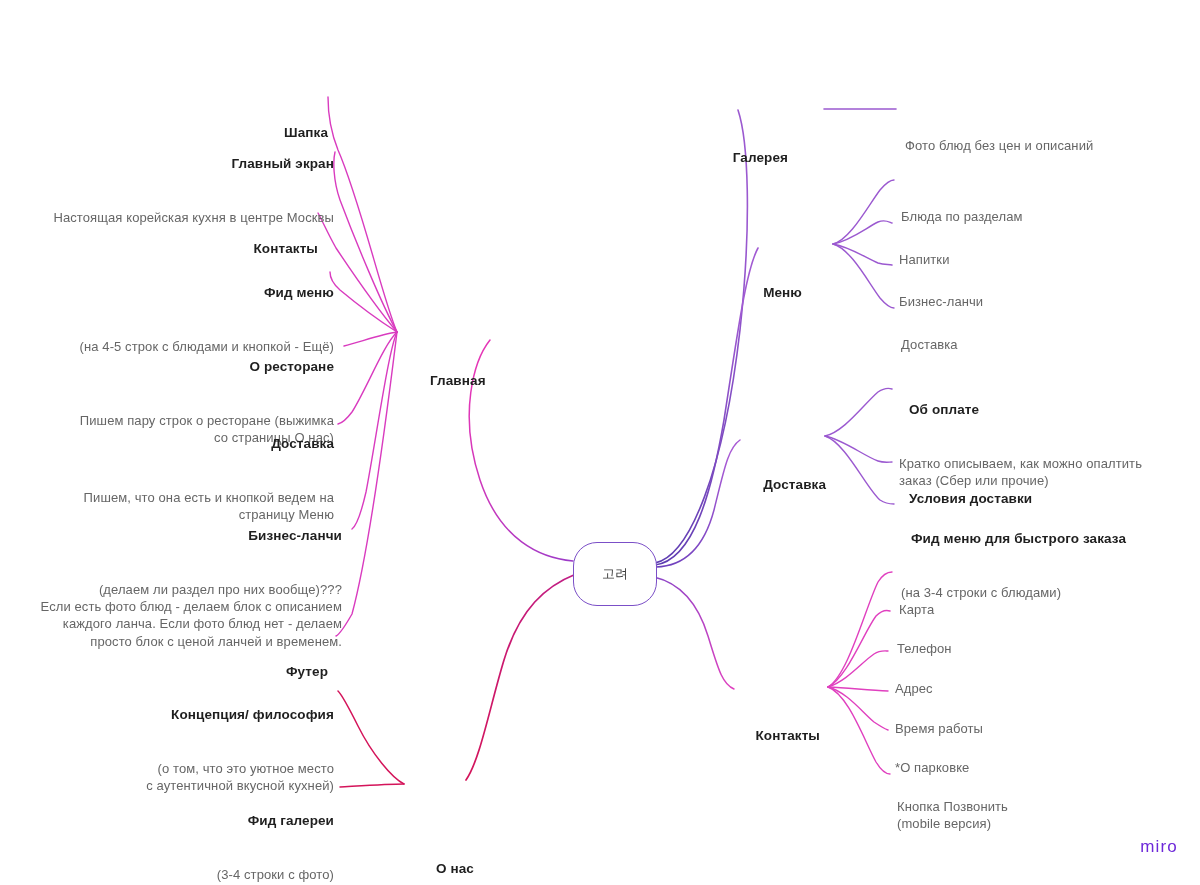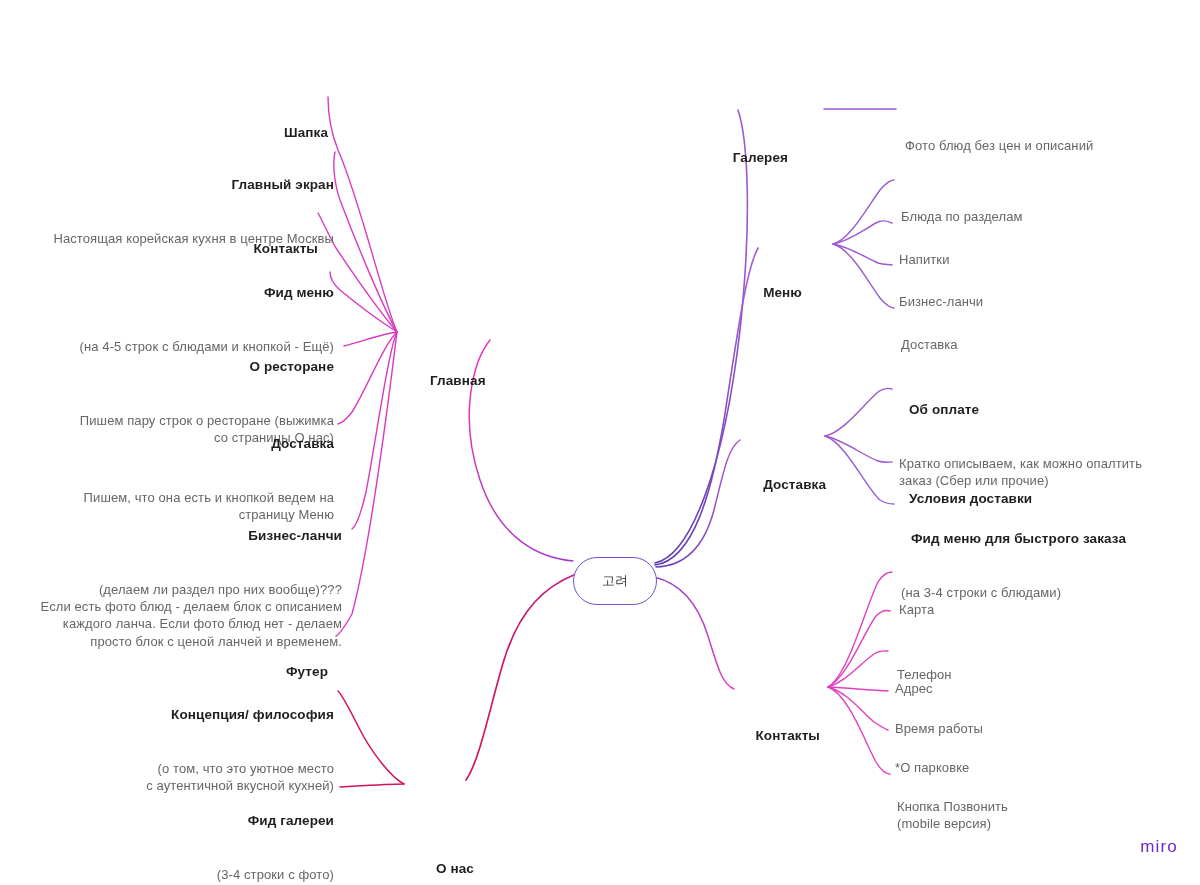--- a/index.html
+++ b/index.html
@@ -51,28 +51,27 @@
     font-weight: normal;
   }
   .node.bold-only .ttl { margin: 12px; }
   .align-right { text-align: right; }
   .align-left  { text-align: left; }
 
   
   #hub {
     position: absolute;
     left: 573px; top: 542px;
-    width: 84px; height: 48px;
+    width: 84px; height: 64px;
     border: 1.6px solid #7b4fc7;
     border-radius: 24px / 24px;
     background: #ffffff;
     display: flex;
     align-items: center;
     justify-content: center;
-    margin-top: 15px;
   }
   #hub span {
     font-size: 13px;
     color: #3a3a3a;
     font-family: "DejaVu Sans", sans-serif;
   }
 
   #watermark {
     position: absolute;
     right: 22px; bottom: 28px;
@@ -176,21 +175,21 @@
   </div>
 
   <div class="node bold-only align-left" style="left:408px; top:324px;">
     <span class="ttl">Главная</span>
   </div>
 
   <div class="node align-right" style="right:872px; top:88px;">
     <span class="ttl">Шапка</span>
   </div>
 
-  <div class="node align-right" style="right:866px; top:140px;margin-left:8px;">
+  <div class="node align-right" style="right:866px; top:119px;margin-left:8px;">
     <span class="ttl">Главный экран</span>
     <span class="sub">Настоящая корейская кухня в центре Москвы</span>
   </div>
 
   <div class="node align-right" style="right:882px; top:204px;">
     <span class="ttl">Контакты</span>
   </div>
 
   <div class="node align-right" style="right:866px; top:248px;">
     <span class="ttl">Фид меню</span>
@@ -280,21 +279,21 @@
     <span class="sub">(на 3-4 строки с блюдами)</span>
   </div>
 
   <div class="node bold-only align-right" style="right:368px; top:679px;">
     <span class="ttl">Контакты</span>
   </div>
 
   <div class="node plain align-left" style="left:899px; top:565px;">
     <span class="sub">Карта</span>
   </div>
-  <div class="node plain align-left" style="left:897px; top:630px;">
+  <div class="node plain align-left" style="left:897px; top:604px;">
     <span class="sub">Телефон</span>
   </div>
   <div class="node plain align-left" style="left:895px; top:644px;">
     <span class="sub">Адрес</span>
   </div>
   <div class="node plain align-left" style="left:895px; top:684px;">
     <span class="sub">Время работы</span>
   </div>
   <div class="node plain align-left" style="left:895px; top:723px;">
     <span class="sub">*О парковке</span>

